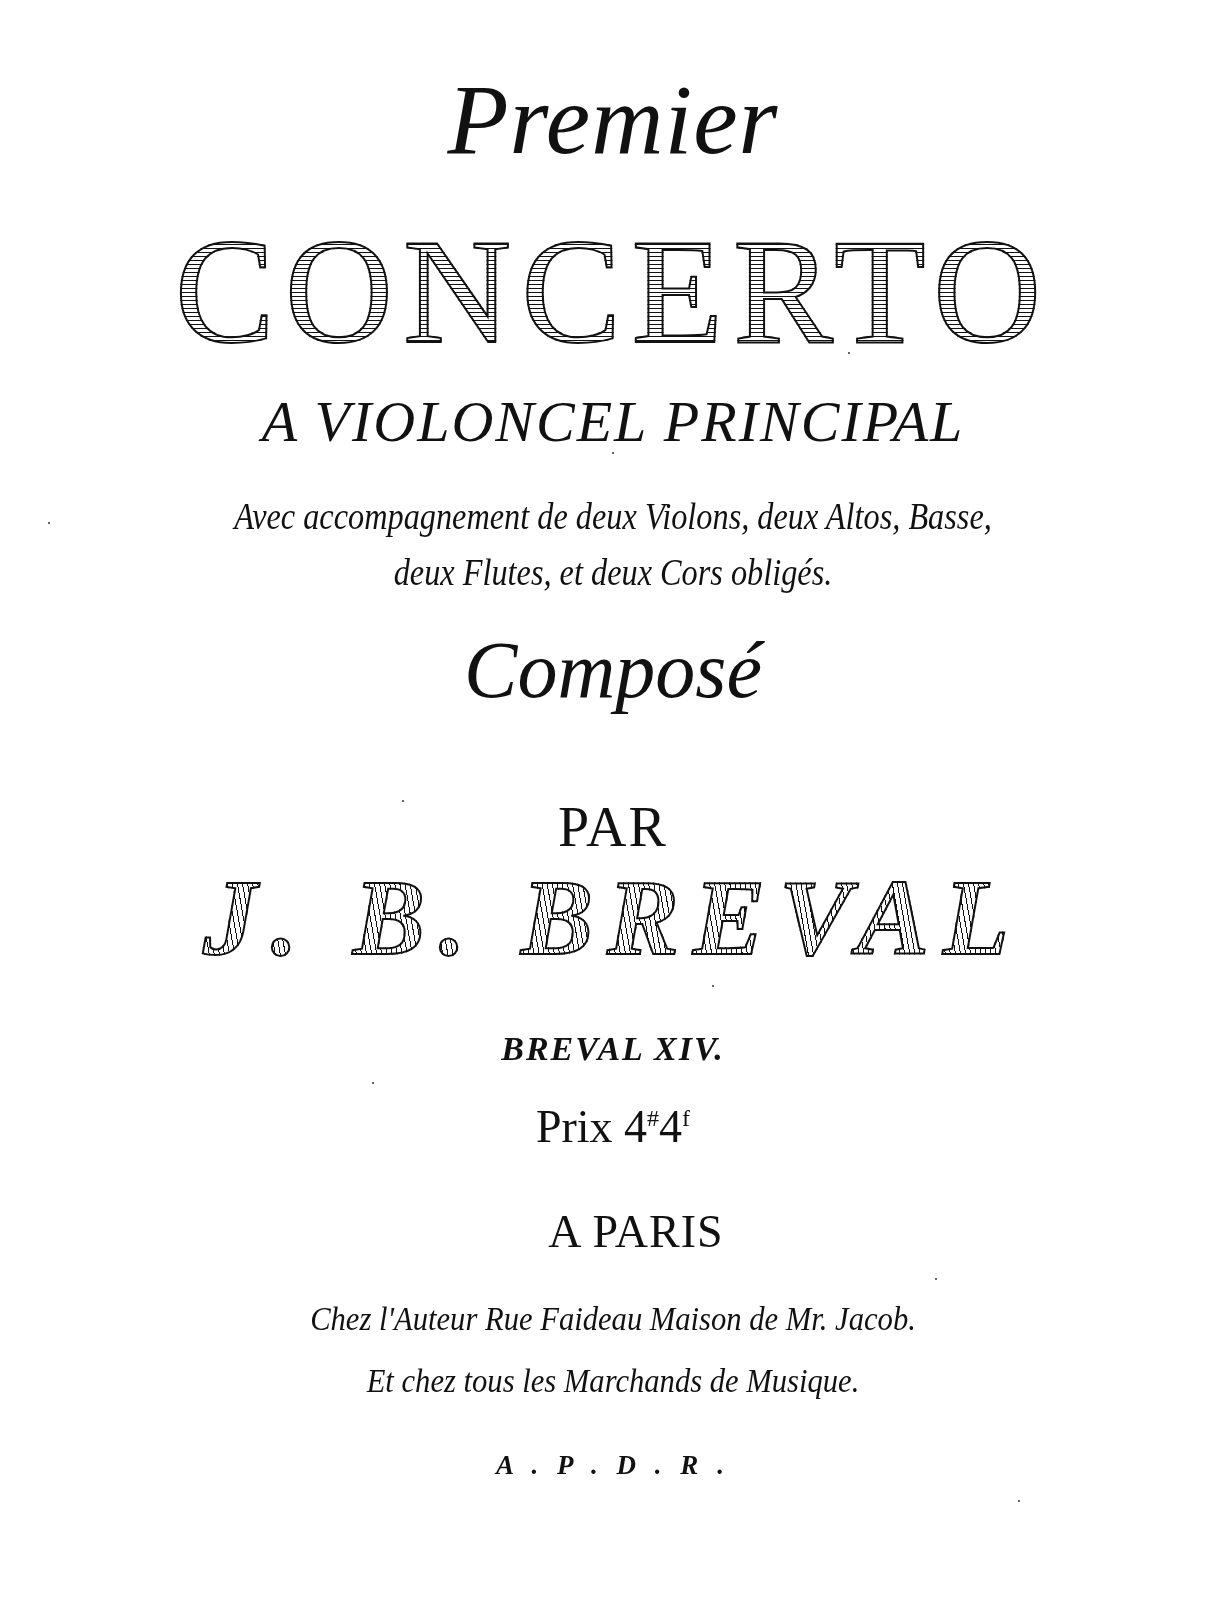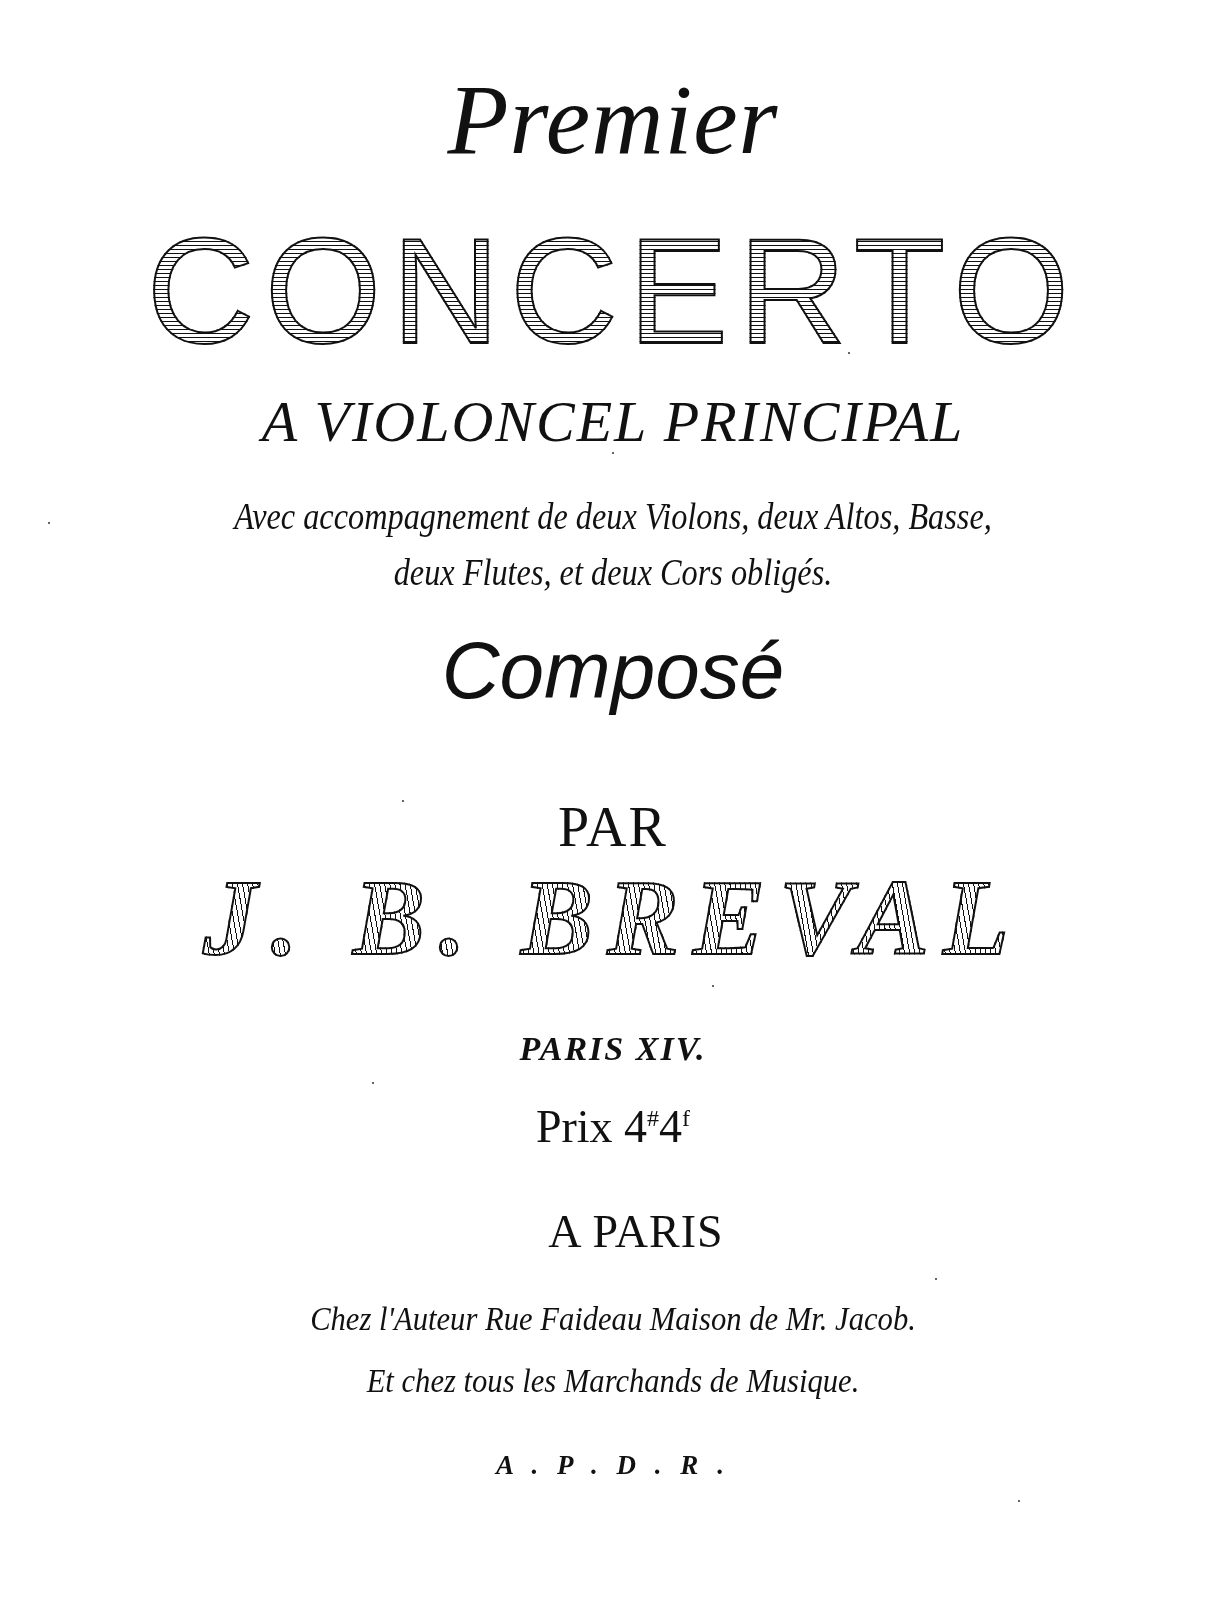--- a/index.html
+++ b/index.html
@@ -1,26 +1,26 @@
 <!DOCTYPE html>
 <html><head>
 <meta charset="utf-8">
 <style>
   html, body { margin: 0; padding: 0; background: #ffffff; }
   body { width: 1226px; height: 1600px; position: relative; overflow: hidden; color: #111; }
   .line { position: absolute; left: 0; width: 1226px; text-align: center; white-space: nowrap; }
   #premier { top: 62px; font-size: 100px; font-family: "Liberation Serif", serif; font-style: italic; letter-spacing: 1px; }
-  #concerto { top: 205px; font-size: 150px; font-family: Liberation Sans, sans-serif; letter-spacing: 10px; color: transparent;
+  #concerto { top: 205px; font-size: 150px; font-family: Liberation Serif, serif; letter-spacing: 10px; color: transparent;
     -webkit-text-stroke: 2px #111;
     background: repeating-linear-gradient(0deg, #111 0 1px, transparent 1px 4px);
     -webkit-background-clip: text; background-clip: text; }
   #violoncel { top: 388px; font-size: 58px; font-family: "Liberation Serif", serif; font-style: italic; letter-spacing: 2px; }
   #accomp1 { top: 494px; font-size: 38px; font-family: "Liberation Serif", serif; font-style: italic; transform: scaleX(0.85); }
   #accomp2 { top: 550px; font-size: 38px; font-family: "Liberation Serif", serif; font-style: italic; transform: scaleX(0.85); }
-  #compose { top: 625px; font-size: 80px; font-family: Liberation Sans, sans-serif; font-style: italic; }
+  #compose { top: 625px; font-size: 80px; font-family: Liberation Serif, serif; font-style: italic; }
   #par { top: 795px; font-size: 56px; font-family: "Liberation Serif", serif; letter-spacing: 2px; }
   #composer { top: 856px; font-size: 108px; font-family: "Liberation Serif", serif; font-style: italic; font-weight: bold; letter-spacing: 14px; color: transparent;
     -webkit-text-stroke: 2px #111;
     background: repeating-linear-gradient(80deg, #111 0 1px, transparent 1px 5px);
     -webkit-background-clip: text; background-clip: text; }
   #opera { top: 1030px; font-size: 34px; font-family: "Liberation Serif", serif; font-style: italic; font-weight: bold; letter-spacing: 2px; }
   #prix { top: 1100px; font-size: 46px; font-family: "Liberation Serif", serif; }
   #prix sup { font-size: 24px; }
   #city { top: 1205px; font-size: 46px; font-family: "Liberation Serif", serif; letter-spacing: 1px; padding-left: 23px; }
   #addr1 { top: 1300px; font-size: 34px; font-family: "Liberation Serif", serif; font-style: italic; transform: scaleX(0.9); }
@@ -33,21 +33,21 @@
 
 <div>
   <div class="line" id="premier">Premier</div>
   <div class="line" id="concerto">CONCERTO</div>
   <div class="line" id="violoncel">A VIOLONCEL PRINCIPAL</div>
   <div class="line" id="accomp1">Avec accompagnement de deux Violons, deux Altos, Basse,</div>
   <div class="line" id="accomp2">deux Flutes, et deux Cors obligés.</div>
   <div class="line" id="compose">Composé</div>
   <div class="line" id="par">PAR</div>
   <div class="line" id="composer">J. B. BREVAL</div>
-  <div class="line" id="opera">PARIS XIV.</div>
+  <div class="line" id="opera">BREVAL XIV.</div>
   <div class="line" id="prix"><span>Prix 4</span><sup>#</sup><span>4</span><sup>f</sup></div>
   <div class="line" id="city">A PARIS</div>
   <div class="line" id="addr1">Chez l'Auteur Rue Faideau Maison de Mr. Jacob.</div>
   <div class="line" id="addr2">Et chez tous les Marchands de Musique.</div>
   <div class="line" id="privilege">A . P . D . R .</div>
 
   <div class="speck" style="left:848px;top:352px"></div>
   <div class="speck" style="left:48px;top:522px"></div>
   <div class="speck" style="left:612px;top:452px"></div>
   <div class="speck" style="left:402px;top:800px"></div>

